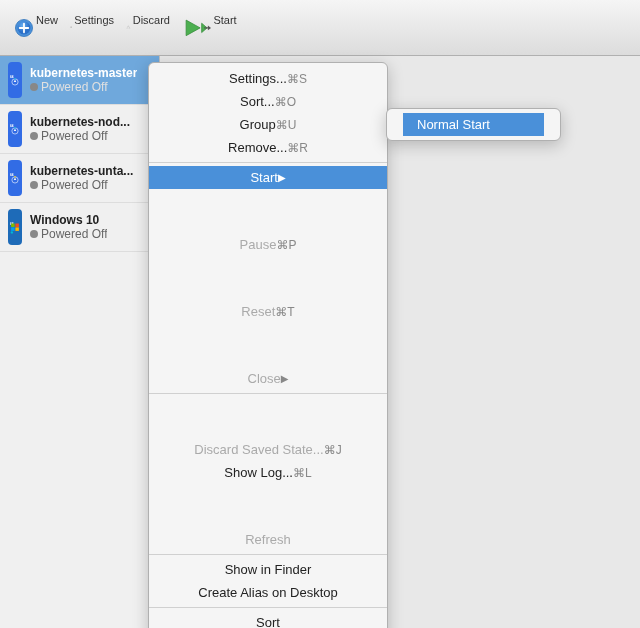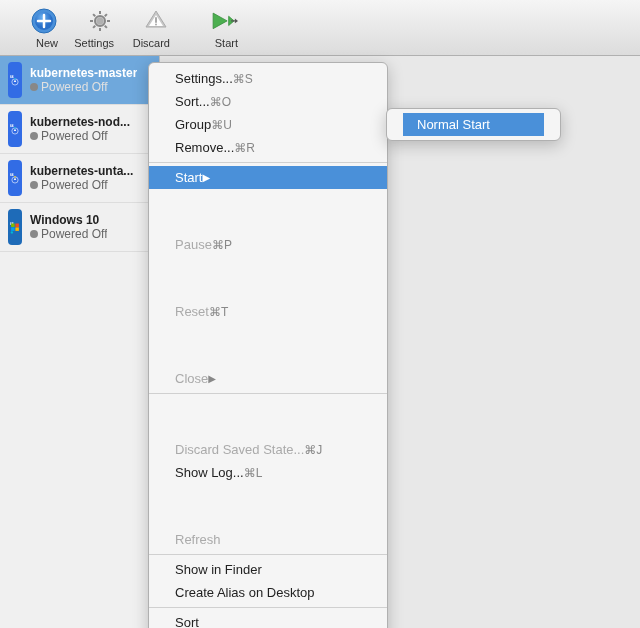--- a/index.html
+++ b/index.html
@@ -18,22 +18,22 @@
       display: flex;
       align-items: center;
       background: linear-gradient(to bottom, #f5f5f5, #dcdcdc);
       border-bottom: 1px solid #b0b0b0;
       padding: 6px 10px;
       height: 56px;
       gap: 4px;
     }
     .toolbar-btn {
       display: flex;
-      flex-direction: column;
-      align-items: flex-end;
+      flex-direction: row;
+      align-items: flex-start;
       justify-content: center;
       width: 52px;
       cursor: pointer;
       padding: 4px;
       border-radius: 6px;
       gap: 2px;
     }
     .toolbar-btn-label {
       font-size: 11px;
       color: #333;
@@ -124,22 +124,22 @@
       background: #f5f5f5;
       border: 1px solid #b0b0b0;
       border-radius: 6px;
       box-shadow: 0 4px 16px rgba(0,0,0,0.22);
       padding: 4px 0;
       z-index: 100;
     }
     .menu-item {
       display: flex;
       align-items: center;
-      justify-content: flex-start;
-      padding: 4px 26px;
+      justify-content: center;
+      padding: 4px 20px;
       cursor: pointer;
       color: #222;
       font-size: 13px;
       min-height: 22px;
     }
     .menu-item.disabled { color: #aaa; cursor: default; margin-top: 44px; }
     .menu-item.selected-item {
       background: #4a90d9;
       color: white;
     }

